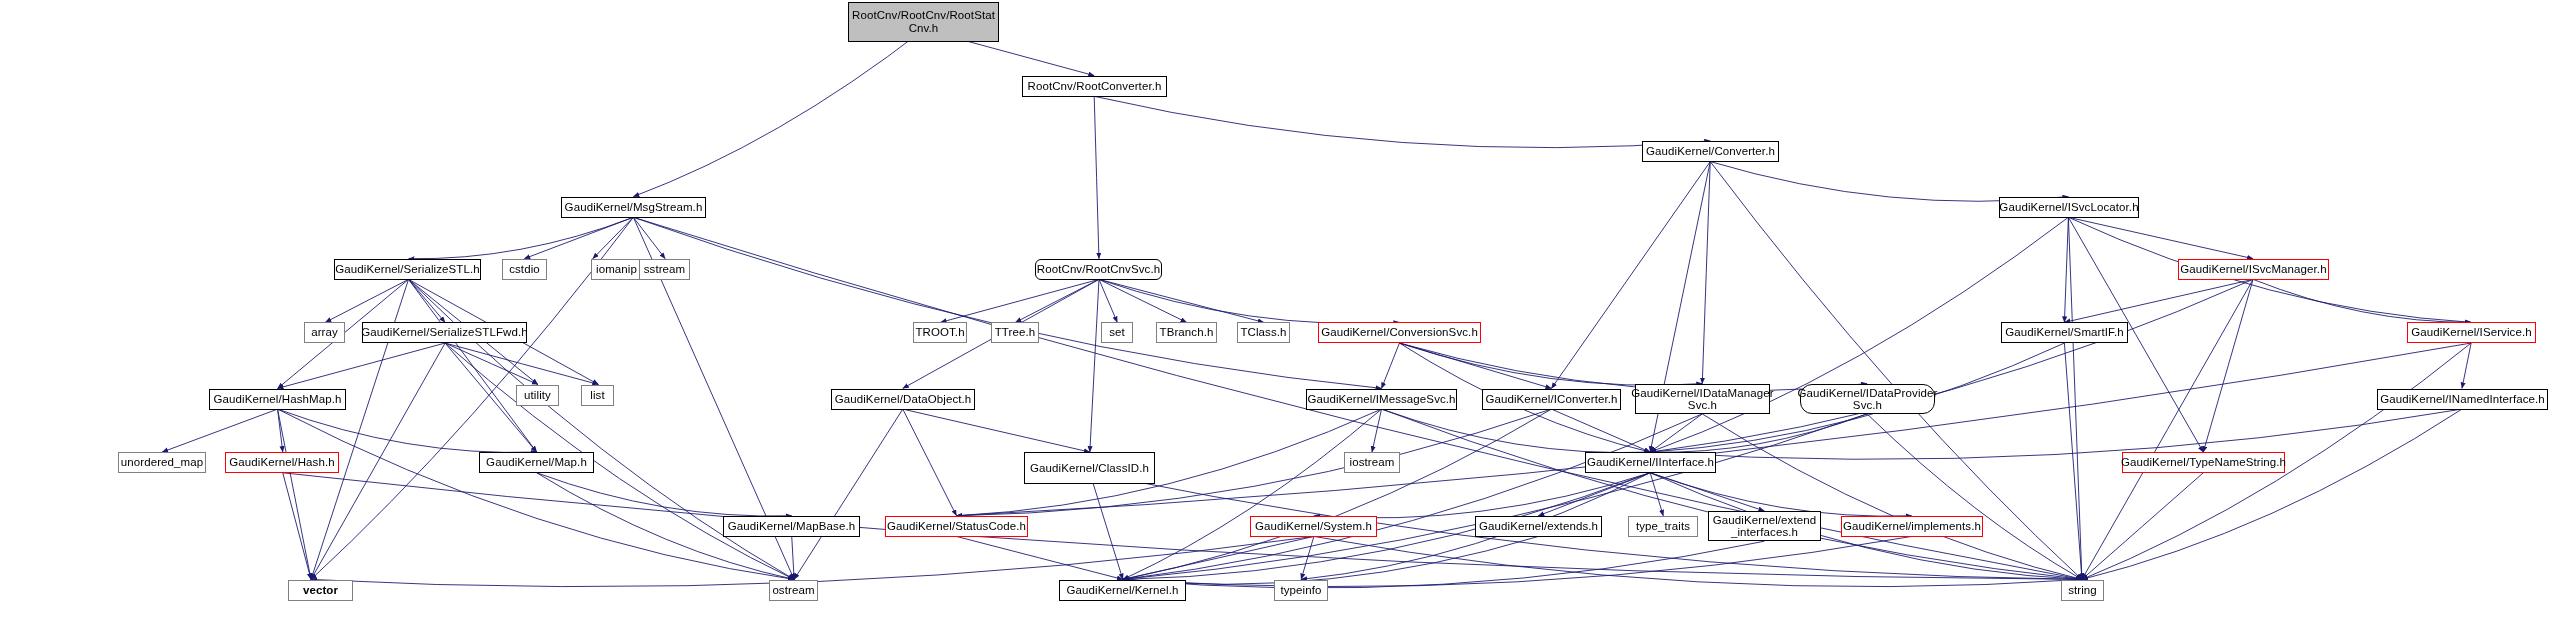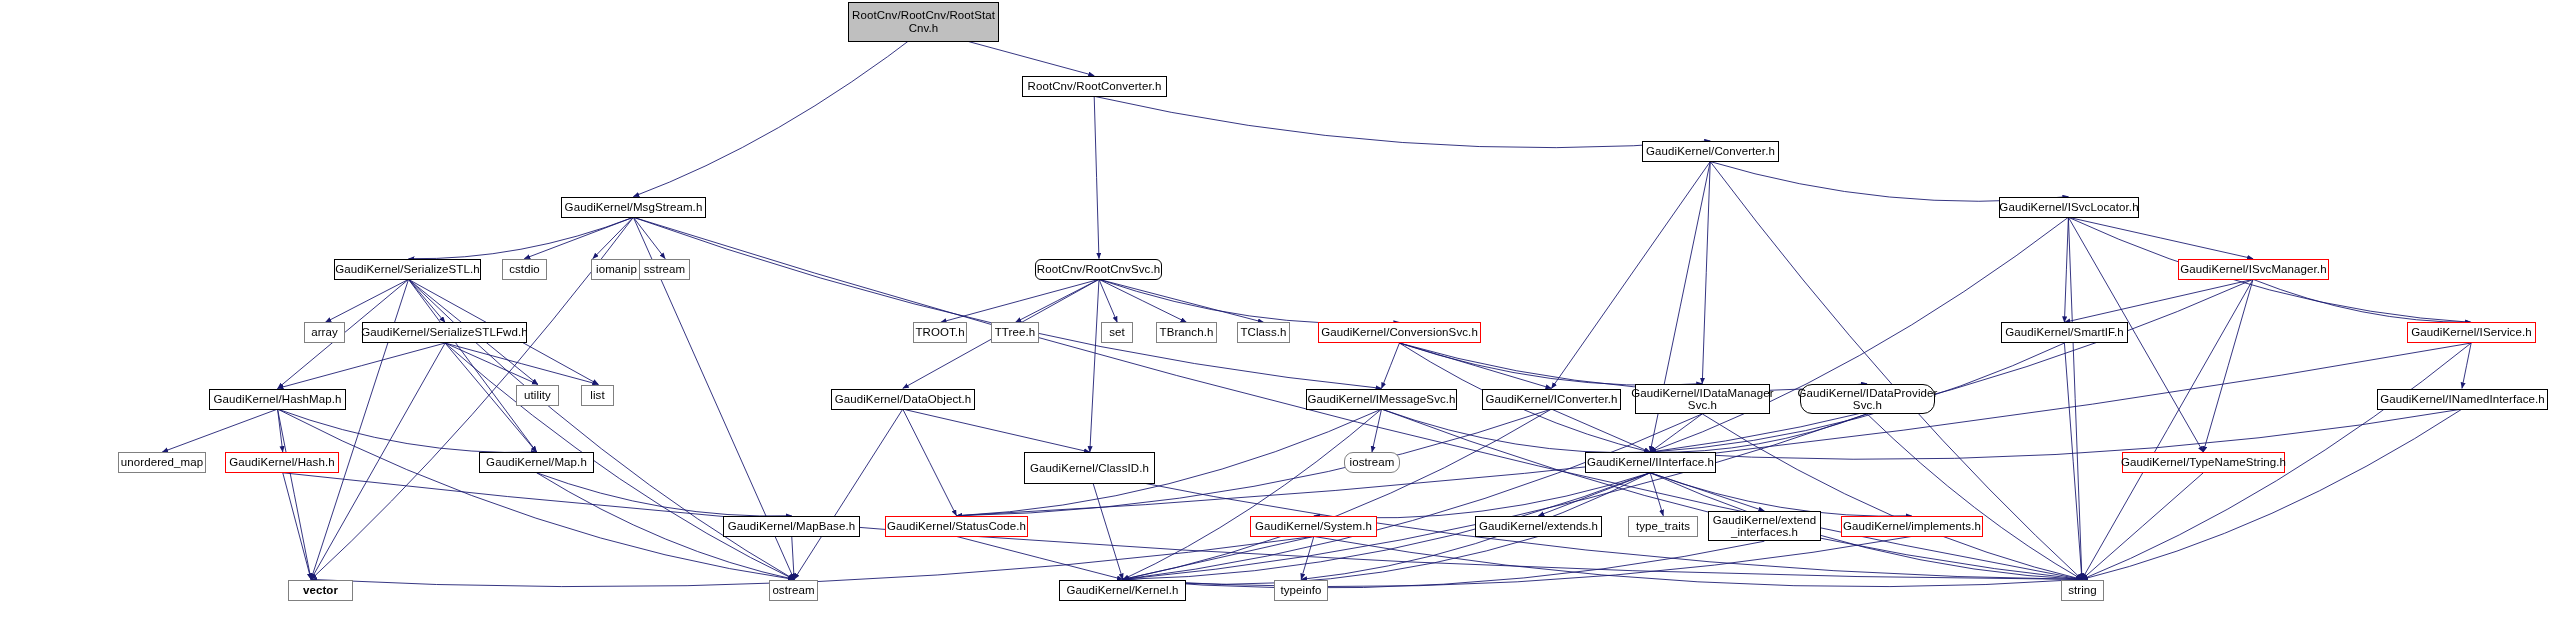--- a/index.html
+++ b/index.html
@@ -198,21 +198,21 @@
       <div class="node b-black" style="left: 1482px; top: 389px; width: 139px; height: 21px;">GaudiKernel/IConverter.h</div>
       <div class="node b-black" style="left: 1635px; top: 384px; width: 135px; height: 30px;">GaudiKernel/IDataManager
 Svc.h</div>
       <div class="node b-black" style="left: 1800px; top: 384px; width: 135px; height: 30px; border-radius: 12px;">GaudiKernel/IDataProvider
 Svc.h</div>
       <div class="node b-black" style="left: 2377px; top: 389px; width: 171px; height: 21px;">GaudiKernel/INamedInterface.h</div>
       <div class="node" style="left: 118px; top: 452px; width: 88px; height: 21px;">unordered_map</div>
       <div class="node b-red" style="left: 225px; top: 452px; width: 114px; height: 21px;">GaudiKernel/Hash.h</div>
       <div class="node b-black" style="left: 479px; top: 452px; width: 115px; height: 21px;">GaudiKernel/Map.h</div>
       <div class="node b-black" style="left: 1024px; top: 452px; width: 131px; height: 32px;">GaudiKernel/ClassID.h</div>
-      <div class="node" style="left: 1344px; top: 452px; width: 56px; height: 21px; border-radius: 9px;">iostream</div>
+      <div class="node" style="left: 1344px; top: 452px; width: 56px; height: 21px;">iostream</div>
       <div class="node b-black" style="left: 1585px; top: 452px; width: 131px; height: 21px;">GaudiKernel/IInterface.h</div>
       <div class="node b-red" style="left: 2122px; top: 452px; width: 163px; height: 21px;">GaudiKernel/TypeNameString.h</div>
       <div class="node b-black" style="left: 723px; top: 516px; width: 137px; height: 21px;">GaudiKernel/MapBase.h</div>
       <div class="node b-red" style="left: 885px; top: 516px; width: 143px; height: 21px;">GaudiKernel/StatusCode.h</div>
       <div class="node b-red" style="left: 1250px; top: 516px; width: 127px; height: 21px;">GaudiKernel/System.h</div>
       <div class="node b-black" style="left: 1475px; top: 516px; width: 127px; height: 21px;">GaudiKernel/extends.h</div>
       <div class="node" style="left: 1628px; top: 516px; width: 70px; height: 21px; text-align: right;">type_traits</div>
       <div class="node b-black" style="left: 1708px; top: 511px; width: 113px; height: 30px;">GaudiKernel/extend
 _interfaces.h</div>
       <div class="node b-red" style="left: 1841px; top: 516px; width: 142px; height: 21px;">GaudiKernel/implements.h</div>

